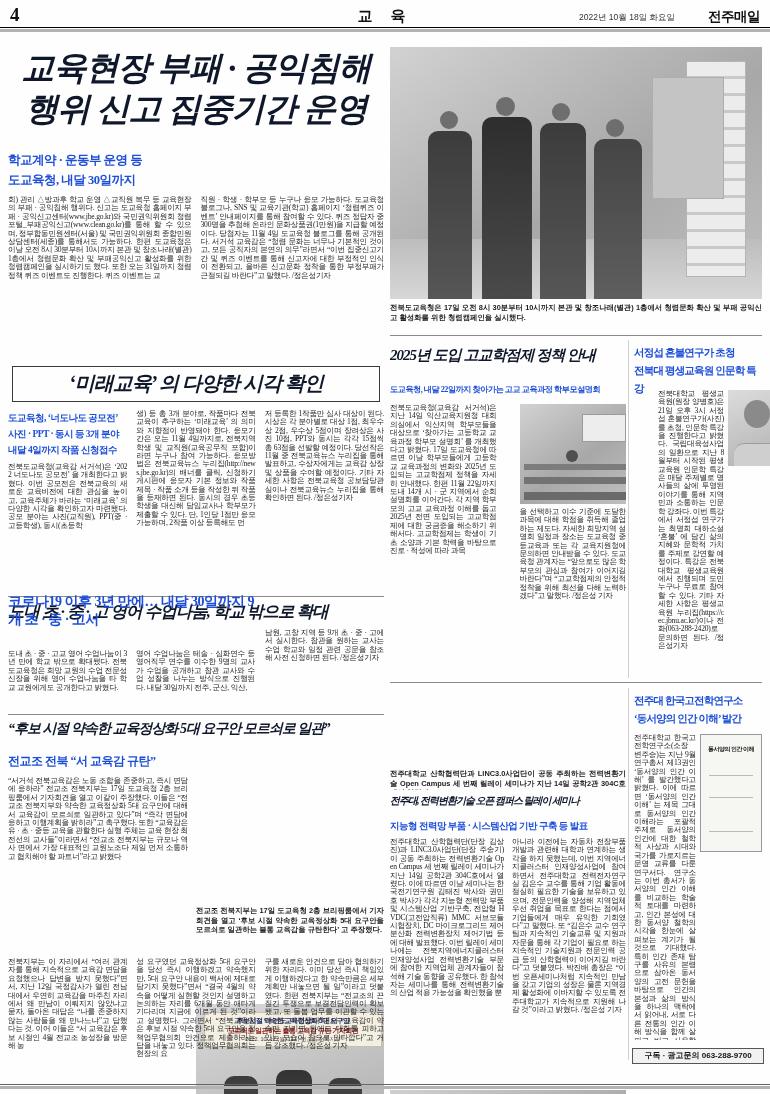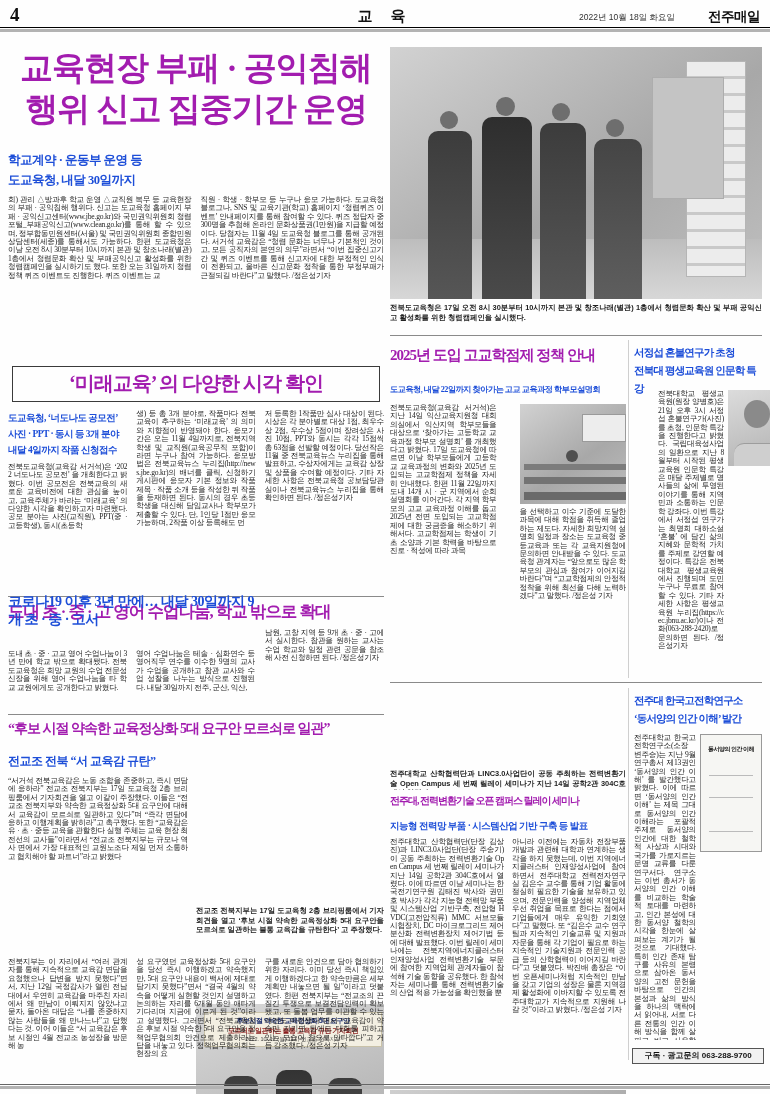--- a/index.html
+++ b/index.html
@@ -4,21 +4,21 @@
 <style>
   html,body{margin:0;padding:0;background:#ddd;}
   .page{position:relative;width:770px;height:1094px;margin:0 auto;background:#fefefe;
         font-family:"Liberation Serif",serif;color:#111;overflow:hidden;}
   .abs{position:absolute;}
   .sans{font-family:"Liberation Sans",sans-serif;}
   .body-txt{font-size:7.6px;line-height:8.4px;text-align:justify;word-break:break-all;
             overflow:hidden;letter-spacing:-0.2px;color:#1a1a1a;}
   .cols{display:flex;gap:9px;}
   .col{flex:1;overflow:hidden;}
-  .hl{font-weight:bold;letter-spacing:-1px;color:#a21caf;}
+  .hl{font-weight:bold;letter-spacing:-1px;color:#0f172a;font-style:italic;}
   .sub{font-weight:bold;color:#1d4ed8;letter-spacing:-0.5px;}
   .caption{font-family:"Liberation Sans",sans-serif;font-size:7.4px;line-height:9.6px;
            font-weight:bold;color:#222;text-align:justify;word-break:break-all;overflow:hidden;}
   .rule-h{border-top:1px solid #8a8a8a;}
   .rule-v{border-left:1px solid #cfcfcf;}
   .photo{position:relative;overflow:hidden;background:linear-gradient(145deg,#d2d2d2 0%,#a8a8a8 55%,#c0c0c0 100%);}
   .person{position:absolute;bottom:0;background:linear-gradient(180deg,#3c3c3c,#565656);border-radius:10px 10px 0 0;}
   .head{position:absolute;border-radius:50%;background:#6e6e6e;}
   .boxed-hl{border:1.5px solid #3a3a3a;text-align:center;}
   .footer-box{border:1px solid #555;background:#f2f2f2;text-align:center;font-weight:bold;

